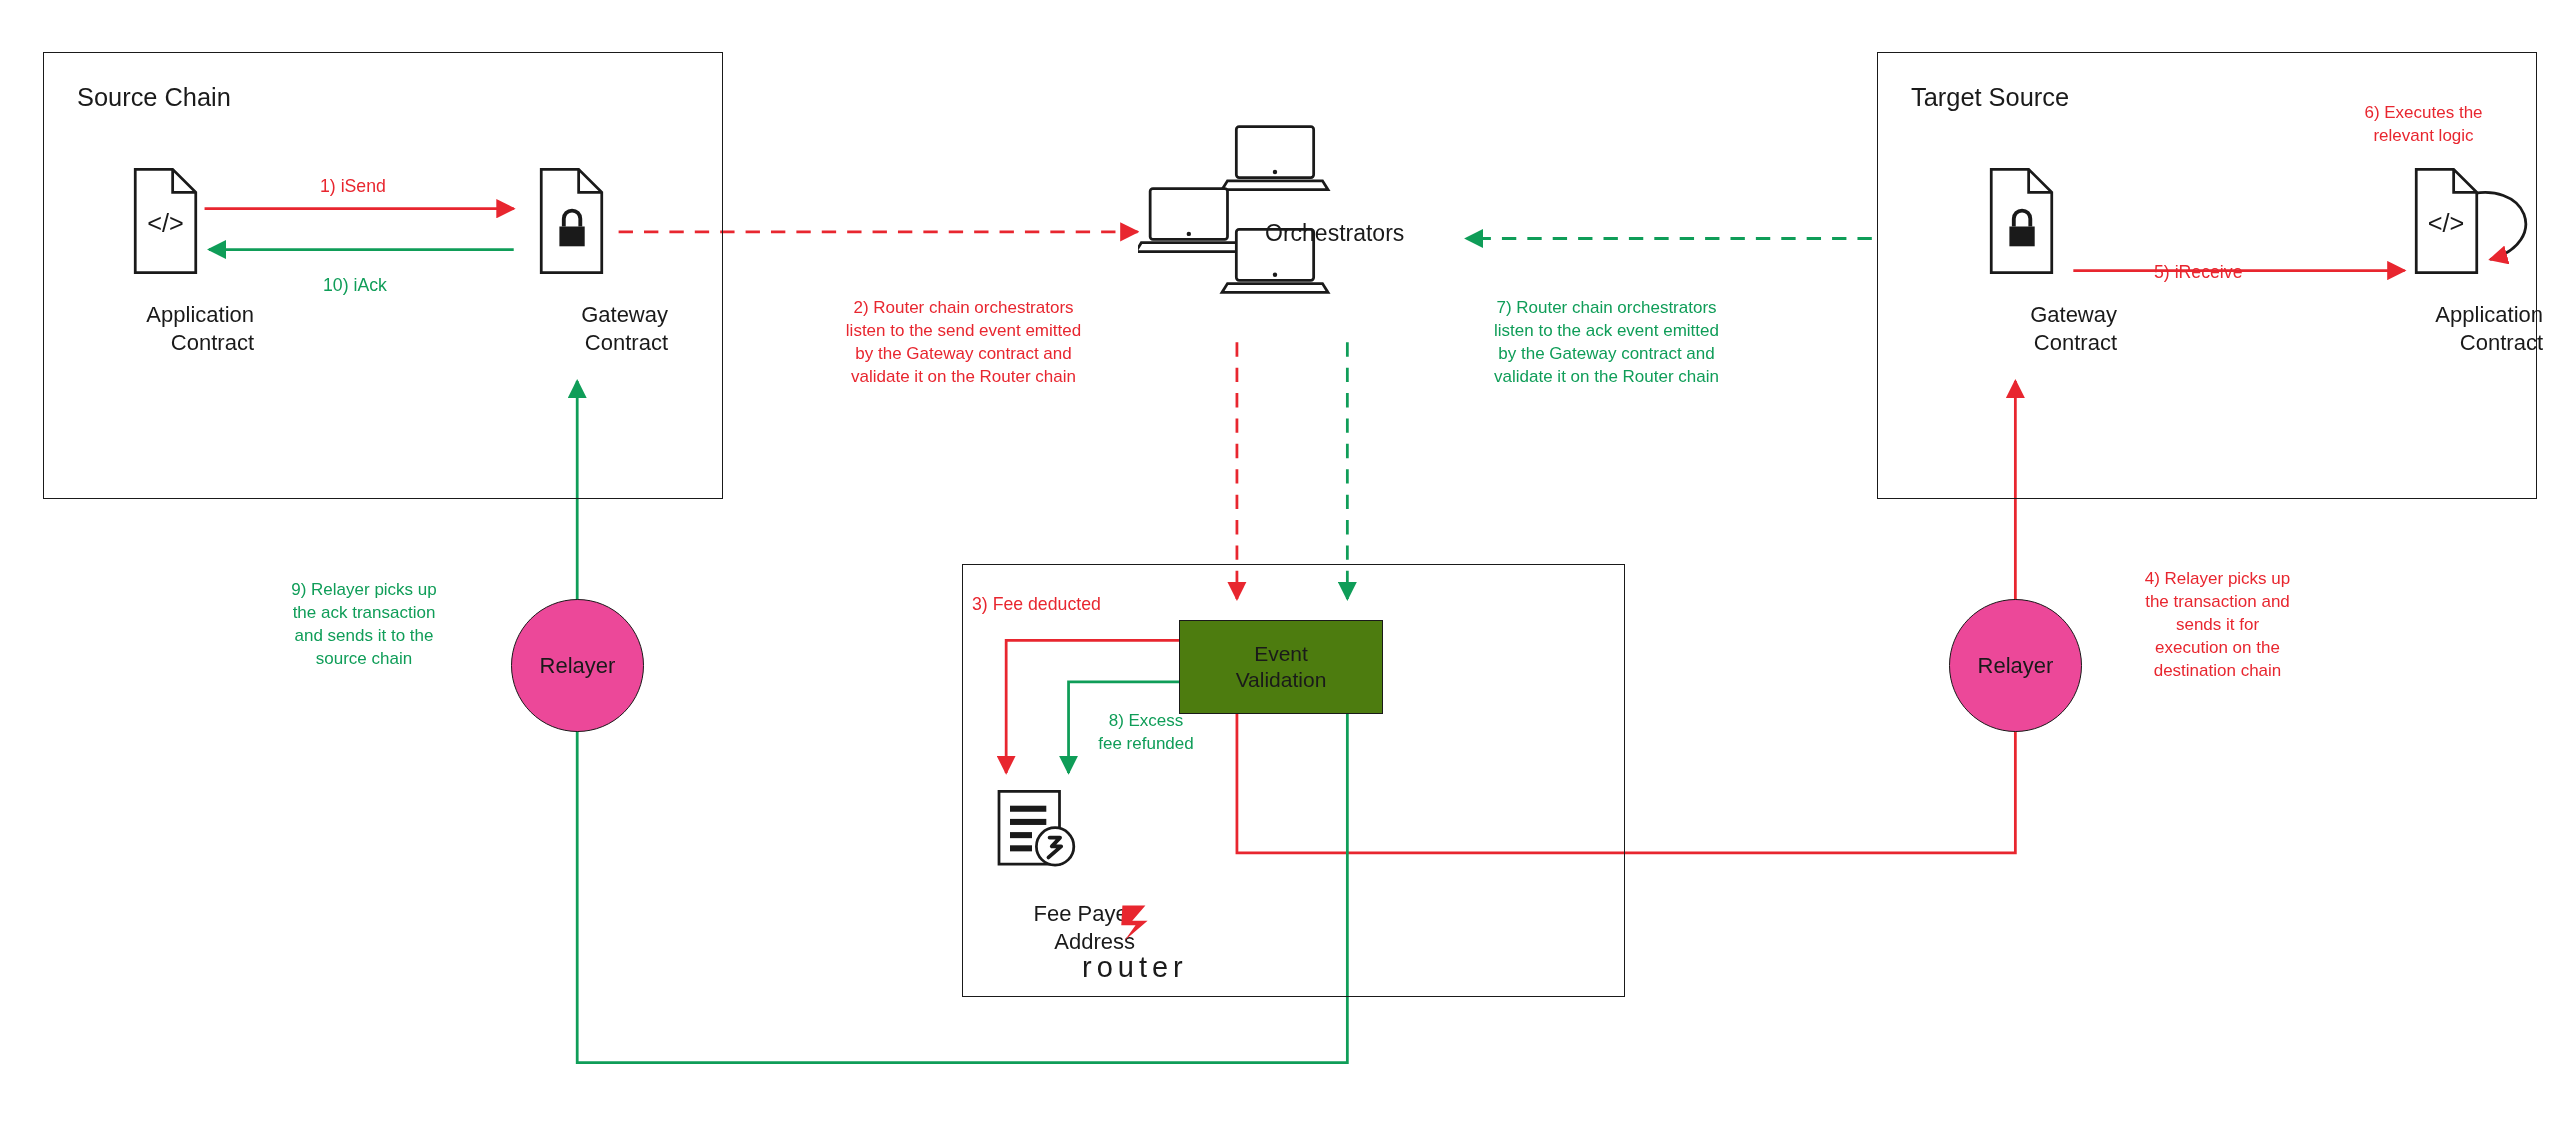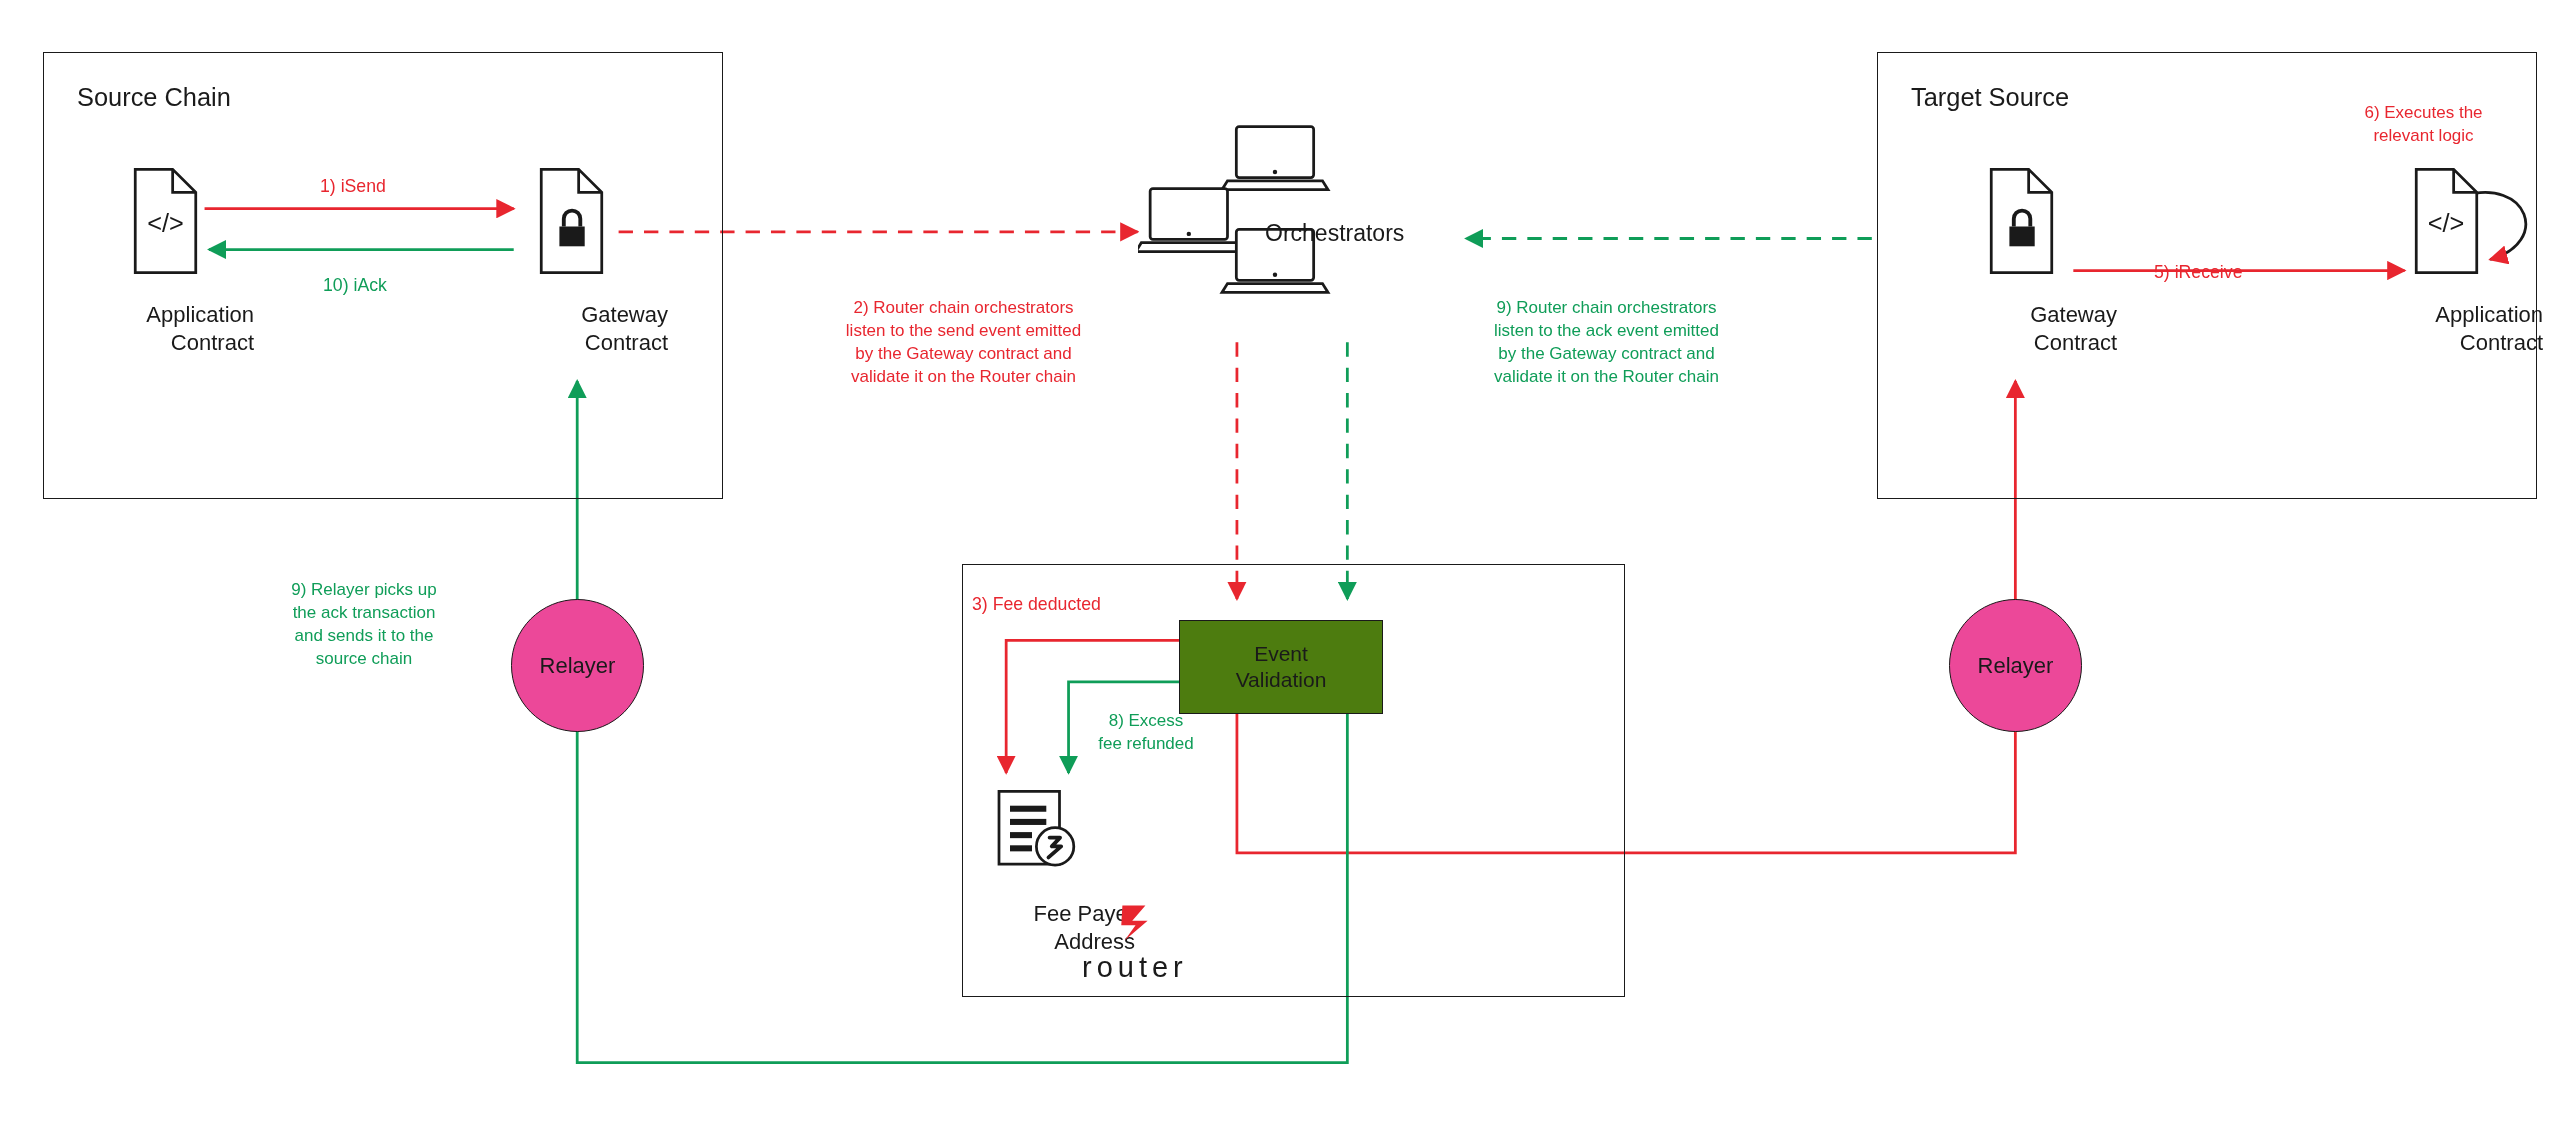--- a/index.html
+++ b/index.html
@@ -252,27 +252,32 @@
 
   <div class="step-label red" style="left:320px; top:176px;">1) iSend</div>
 
   <div class="ann red center" style="left:798px; top:297px; width:331px;">2) Router chain orchestrators
 listen to the send event emitted
 by the Gateway contract and
 validate it on the Router chain</div>
 
   <div class="step-label red" style="left:972px; top:594px;">3) Fee deducted</div>
 
+  <div class="ann red center" style="left:2107px; top:568px; width:221px;">4) Relayer picks up
+the transaction and
+sends it for
+execution on the
+destination chain</div>
 
   <div class="step-label red" style="left:2154px; top:262px;">5) iReceive</div>
 
   <div class="ann red center" style="left:2316px; top:102px; width:215px;">6) Executes the
 relevant logic</div>
 
-  <div class="ann green center" style="left:1441px; top:297px; width:331px;">9) Router chain orchestrators
+  <div class="ann green center" style="left:1441px; top:297px; width:331px;">7) Router chain orchestrators
 listen to the ack event emitted
 by the Gateway contract and
 validate it on the Router chain</div>
 
   <div class="ann green center" style="left:1077px; top:710px; width:138px;">8) Excess
 fee refunded</div>
 
   <div class="ann green center" style="left:251px; top:579px; width:226px;">9) Relayer picks up
 the ack transaction
 and sends it to the

